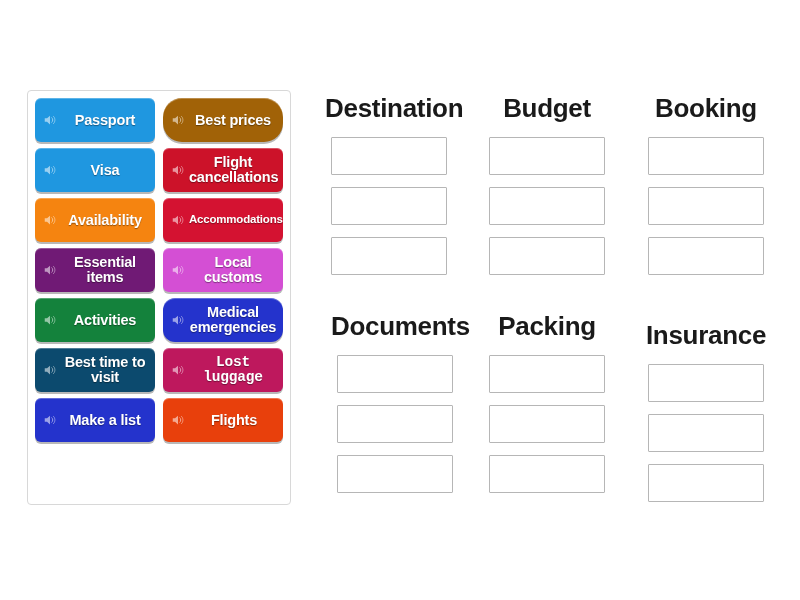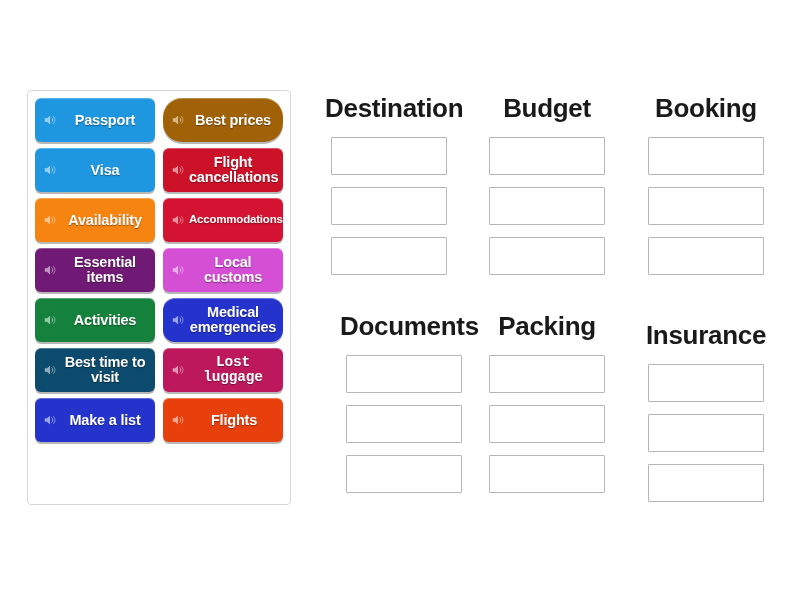--- a/index.html
+++ b/index.html
@@ -300,21 +300,21 @@
       </div>
     </div>
     <div class="zone-col" style="left: 642px; top: 95px; width: 128px;">
       <div class="zone-title">Booking</div>
       <div class="zone-boxes">
         <div class="drop-box" style="margin-left: 6px;"></div>
         <div class="drop-box" style="margin-left: 6px;"></div>
         <div class="drop-box" style="margin-left: 6px;"></div>
       </div>
     </div>
-    <div class="zone-col" style="left: 340px; top: 313px; width: 128px;">
+    <div class="zone-col" style="left: 331px; top: 313px; width: 128px;">
       <div class="zone-title">Documents</div>
       <div class="zone-boxes">
         <div class="drop-box" style="margin-left: 6px;"></div>
         <div class="drop-box" style="margin-left: 6px;"></div>
         <div class="drop-box" style="margin-left: 6px;"></div>
       </div>
     </div>
     <div class="zone-col" style="left: 483px; top: 313px; width: 128px;">
       <div class="zone-title">Packing</div>
       <div class="zone-boxes">

